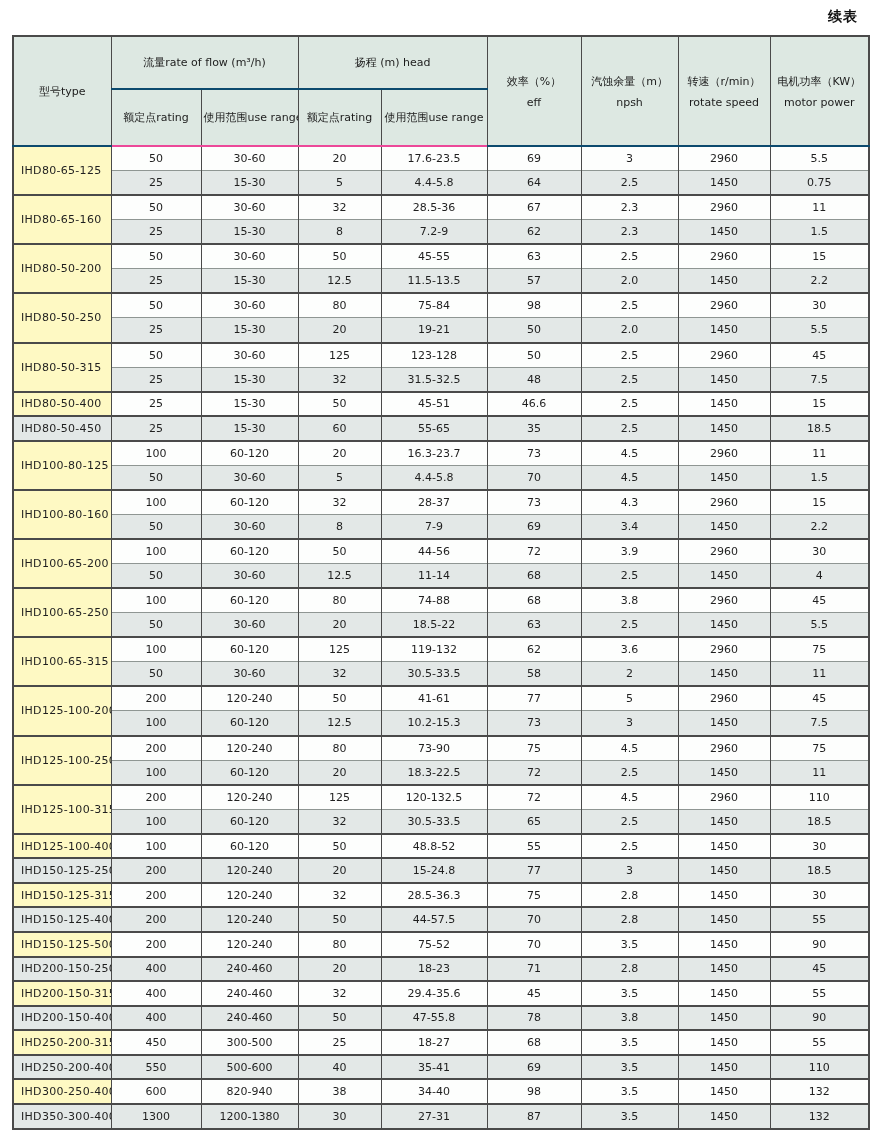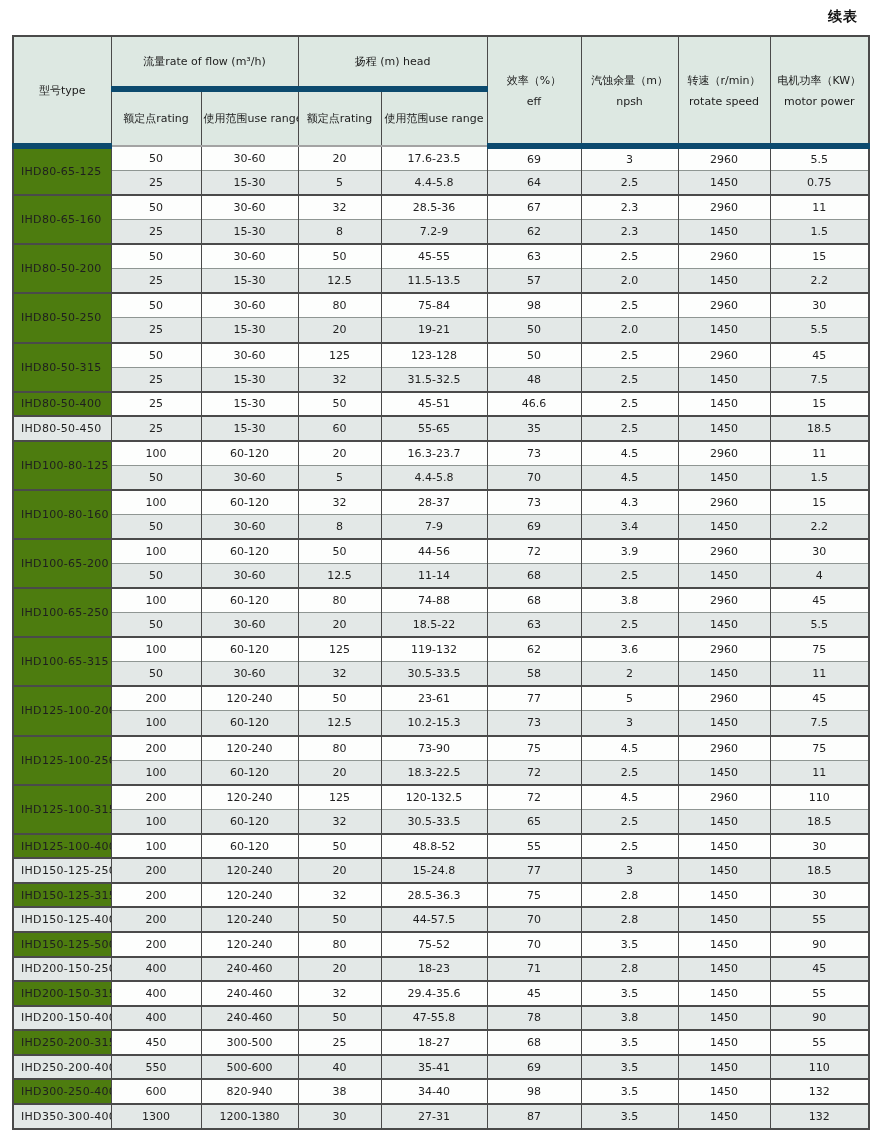--- a/index.html
+++ b/index.html
@@ -37,28 +37,28 @@
     overflow:hidden;
     white-space:nowrap;
   }
   thead th{
     background:#dde8e2;
     font-weight:normal;
     color:#1c1c1c;
   }
   thead tr.h1{height:53px;}
   thead tr.h2{height:57px;}
-  thead tr.h1 th{border-bottom:6px solid #0c4a6e;}
-  thead tr.h2 th{border-bottom:2px solid #a3a3a3;}
+  thead tr.h1 th{border-bottom:2px solid #0c4a6e;}
+  thead tr.h2 th{border-bottom:2px solid #ec4899;}
   thead th .l2{margin-top:7px;}
   tbody tr{height:24.57px;}
   tbody td{background:#fdfefd;}
   tbody tr.stripe td{background:#e3e8e7;}
   tbody td.model{
-    background:#4d7c0f;
+    background:#fef9c3;
     text-align:left;
     padding-left:7px;
     letter-spacing:0.3px;
   }
   tbody tr.group-start td{border-top:2px solid #4a4a4a;}
   tbody tr.row-inner td{border-top:1px solid #8f9693;}
 </style>
 </head>
 <body>
 
@@ -338,21 +338,21 @@
           <td>58</td>
           <td>2</td>
           <td>1450</td>
           <td>11</td>
         </tr>
         <tr class="group-start">
           <td class="model" rowspan="2">IHD125-100-200</td>
           <td>200</td>
           <td>120-240</td>
           <td>50</td>
-          <td>23-61</td>
+          <td>41-61</td>
           <td>77</td>
           <td>5</td>
           <td>2960</td>
           <td>45</td>
         </tr>
         <tr class="row-inner stripe">
           <td>100</td>
           <td>60-120</td>
           <td>12.5</td>
           <td>10.2-15.3</td>

